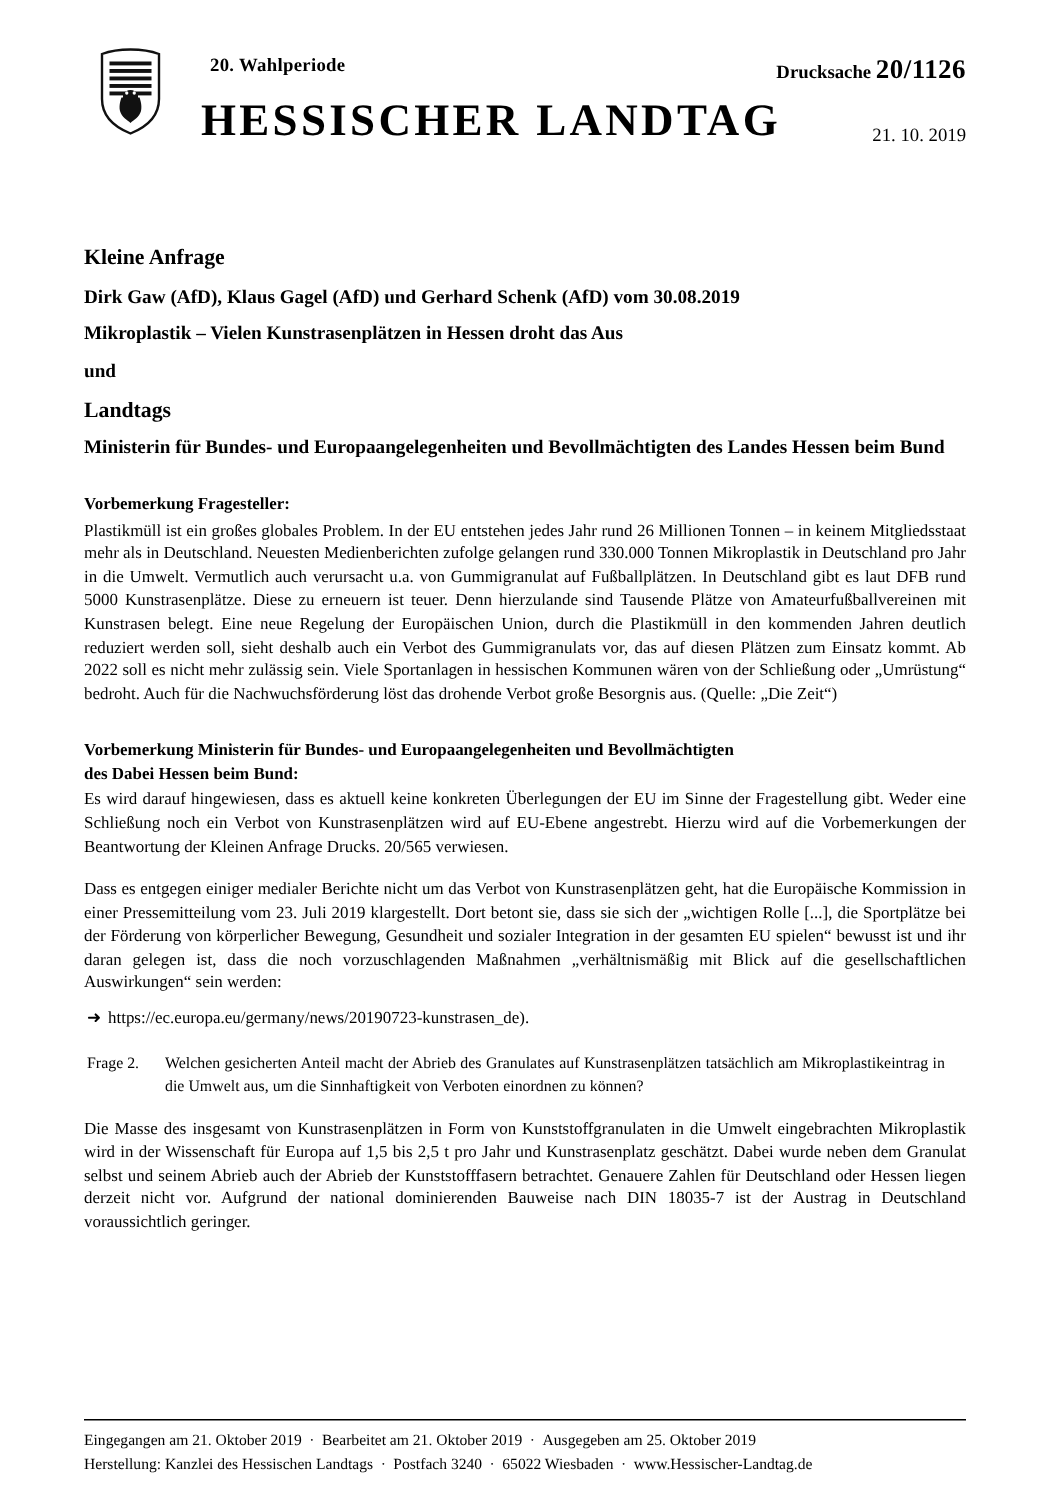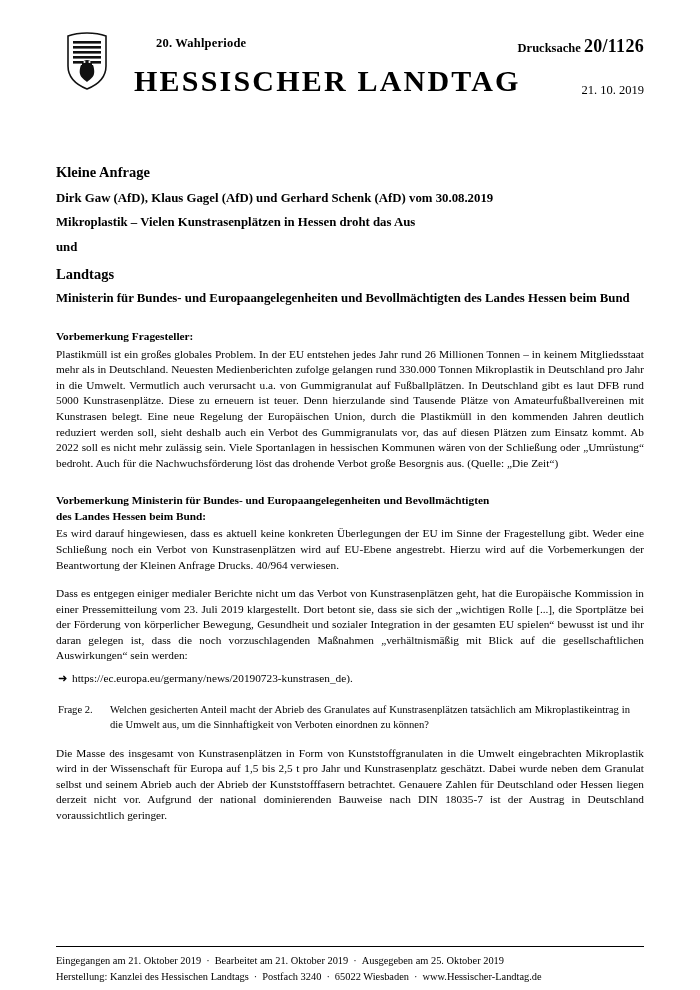--- a/index.html
+++ b/index.html
@@ -31,21 +31,21 @@
   }
   .crest {
     position: absolute;
     left: 8px;
     top: 6px;
     width: 46px;
     height: 58px;
   }
   .wahlperiode {
     position: absolute;
-    left: 100px;
+    left: 84px;
     top: 10px;
     font-size: 12.5px;
     font-weight: bold;
     letter-spacing: 0.2px;
   }
   .drucksache {
     position: absolute;
     right: 0;
     top: 10px;
     text-align: left;
@@ -205,22 +205,22 @@
     <div class="block-title2">Landtags</div>
     <div class="line-bold tight">Ministerin für Bundes- und Europaangelegenheiten und Bevollmächtigten des Landes Hessen beim Bund</div>
 
     <div class="gap-lg">
       <div class="small-bold">Vorbemerkung Fragesteller:</div>
       <div class="para">Plastikmüll ist ein großes globales Problem. In der EU entstehen jedes Jahr rund 26 Millionen Tonnen – in keinem Mitgliedsstaat mehr als in Deutschland. Neuesten Medienberichten zufolge gelangen rund 330.000 Tonnen Mikroplastik in Deutschland pro Jahr in die Umwelt. Vermutlich auch verursacht u.a. von Gummigranulat auf Fußballplätzen. In Deutschland gibt es laut DFB rund 5000 Kunstrasenplätze. Diese zu erneuern ist teuer. Denn hierzulande sind Tausende Plätze von Amateurfußballvereinen mit Kunstrasen belegt. Eine neue Regelung der Europäischen Union, durch die Plastikmüll in den kommenden Jahren deutlich reduziert werden soll, sieht deshalb auch ein Verbot des Gummigranulats vor, das auf diesen Plätzen zum Einsatz kommt. Ab 2022 soll es nicht mehr zulässig sein. Viele Sportanlagen in hessischen Kommunen wären von der Schließung oder „Umrüstung“ bedroht. Auch für die Nachwuchsförderung löst das drohende Verbot große Besorgnis aus. (Quelle: „Die Zeit“)</div>
     </div>
 
     <div class="gap-lg">
       <div class="small-bold">Vorbemerkung Ministerin für Bundes- und Europaangelegenheiten und Bevollmächtigten</div>
-      <div class="small-bold">des Landes Hessen beim Bund:</div>
-      <div class="para">Es wird darauf hingewiesen, dass es aktuell keine konkreten Überlegungen der EU im Sinne der Fragestellung gibt. Weder eine Schließung noch ein Verbot von Kunstrasenplätzen wird auf EU-Ebene angestrebt. Hierzu wird auf die Vorbemerkungen der Beantwortung der Kleinen Anfrage Drucks. 40/964 verwiesen.</div>
+      <div class="small-bold">des Dabei Hessen beim Bund:</div>
+      <div class="para">Es wird darauf hingewiesen, dass es aktuell keine konkreten Überlegungen der EU im Sinne der Fragestellung gibt. Weder eine Schließung noch ein Verbot von Kunstrasenplätzen wird auf EU-Ebene angestrebt. Hierzu wird auf die Vorbemerkungen der Beantwortung der Kleinen Anfrage Drucks. 20/565 verwiesen.</div>
     </div>
 
     <div class="gap-md para">Dass es entgegen einiger medialer Berichte nicht um das Verbot von Kunstrasenplätzen geht, hat die Europäische Kommission in einer Pressemitteilung vom 23. Juli 2019 klargestellt. Dort betont sie, dass sie sich der „wichtigen Rolle [...], die Sportplätze bei der Förderung von körperlicher Bewegung, Gesundheit und sozialer Integration in der gesamten EU spielen“ bewusst ist und ihr daran gelegen ist, dass die noch vorzuschlagenden Maßnahmen „verhältnismäßig mit Blick auf die gesellschaftlichen Auswirkungen“ sein werden:</div>
 
     <div class="arrow-line">
       <span class="arrow">➜</span><span>https://ec.europa.eu/germany/news/20190723-kunstrasen_de).</span>
     </div>
 
 
     <div class="frage">

